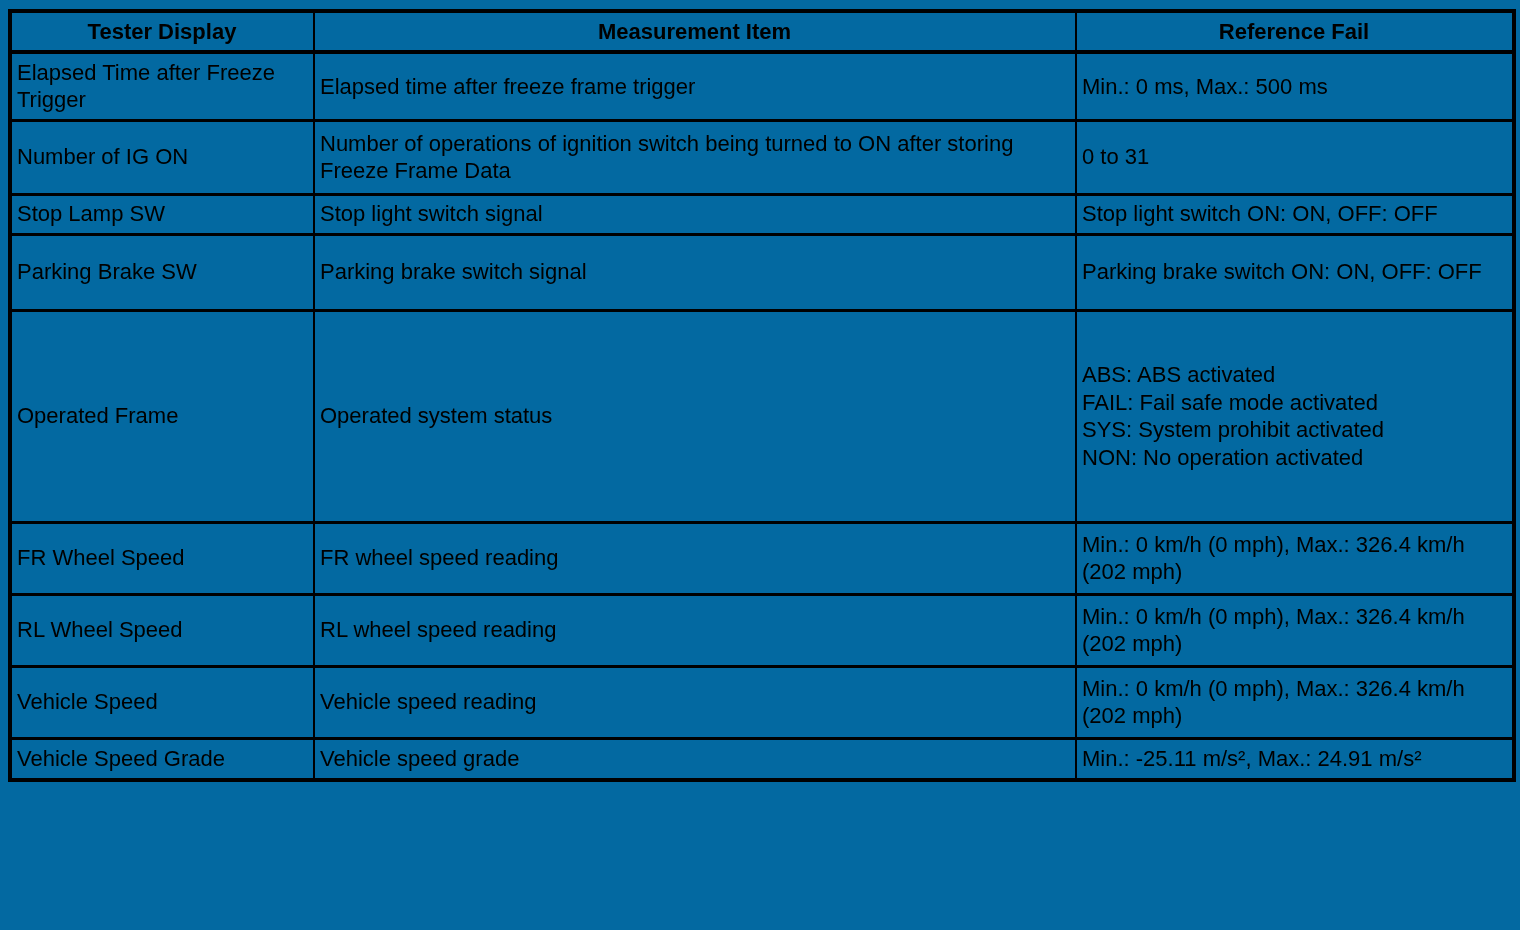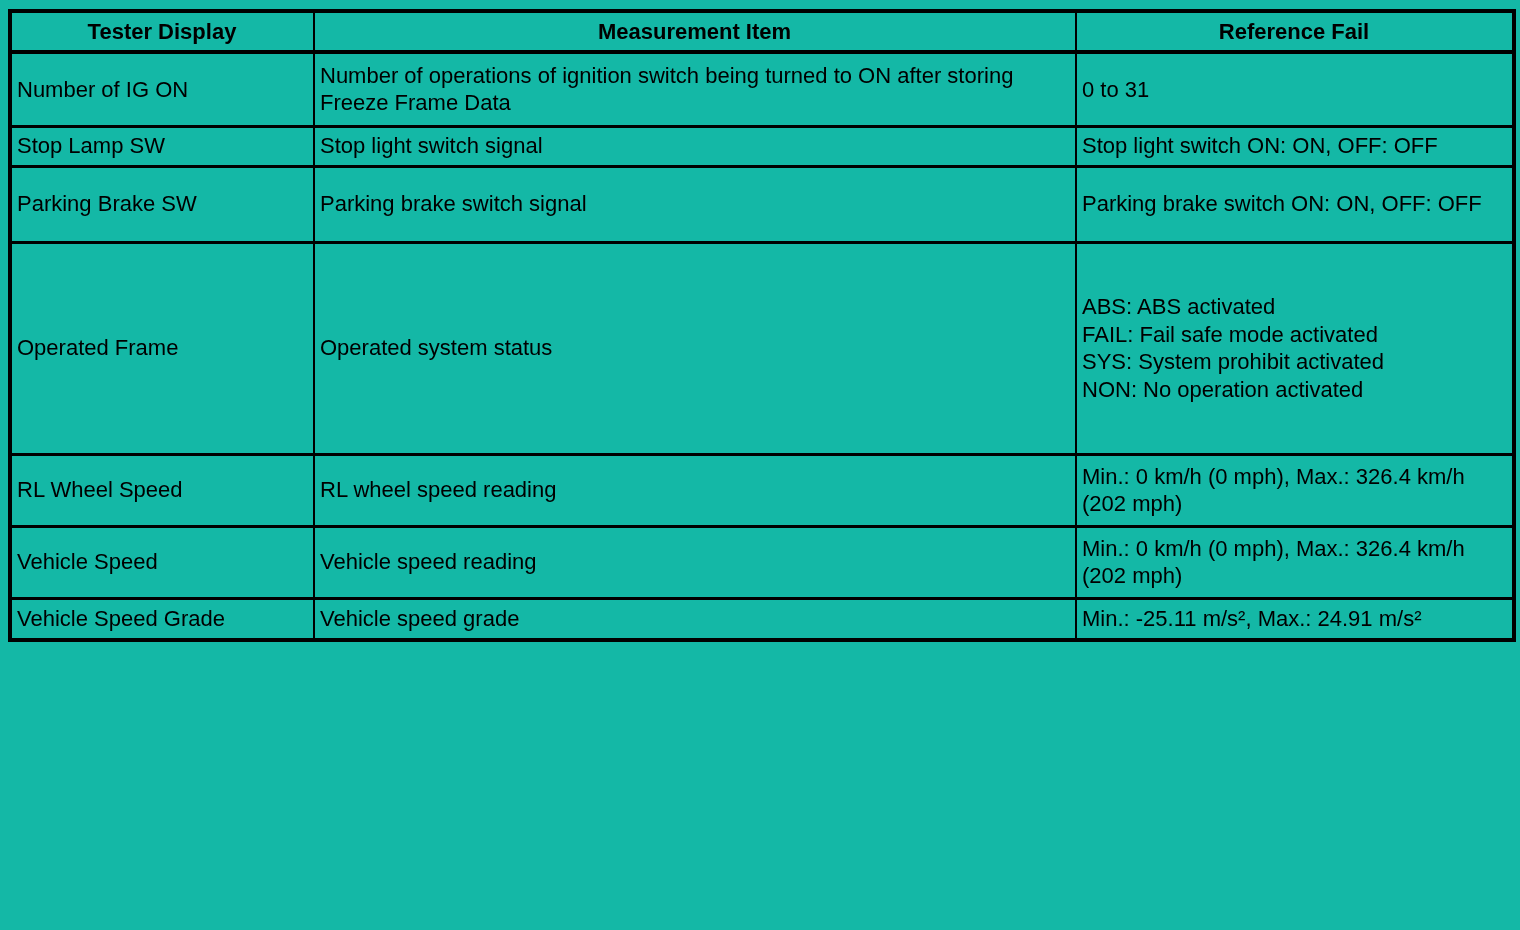--- a/index.html
+++ b/index.html
@@ -12,21 +12,21 @@
     color: #000000;
     width: 1520px;
     height: 930px;
     overflow: hidden;
   }
   .page {
     box-sizing: border-box;
     width: 1520px;
     height: 930px;
     padding: 9px 8px 8px 8px;
-    background: #14b8a6;
+    background: #0369a1;
   }
   table.spec-table {
     border-collapse: collapse;
     table-layout: fixed;
     width: 1504px;
     border: 4px solid #000000;
   }
   col.c1 { width: 304px; }
   col.c2 { width: 762px; }
   col.c3 { width: 438px; }
@@ -73,20 +73,27 @@
       <col class="c3">
     </colgroup>
     <thead>
       <tr class="rh-head">
         <th>Tester Display</th>
         <th>Measurement Item</th>
         <th>Reference Fail</th>
       </tr>
     </thead>
     <tbody>
+      <tr class="rh-68">
+        <td>Elapsed Time after Freeze Trigger</td>
+        <td>Elapsed time after freeze frame trigger</td>
+        <td>
+          <span class="ref-line">Min.: 0 ms, Max.: 500 ms</span>
+        </td>
+      </tr>
       <tr class="rh-74">
         <td>Number of IG ON</td>
         <td>Number of operations of ignition switch being turned to ON after storing Freeze Frame Data</td>
         <td>
           <span class="ref-line">0 to 31</span>
         </td>
       </tr>
       <tr class="rh-40">
         <td>Stop Lamp SW</td>
         <td>Stop light switch signal</td>
@@ -105,20 +112,27 @@
         <td>Operated Frame</td>
         <td>Operated system status</td>
         <td>
           <span class="ref-line">ABS: ABS activated</span>
           <span class="ref-line">FAIL: Fail safe mode activated</span>
           <span class="ref-line">SYS: System prohibit activated</span>
           <span class="ref-line">NON: No operation activated</span>
         </td>
       </tr>
       <tr class="rh-72">
+        <td>FR Wheel Speed</td>
+        <td>FR wheel speed reading</td>
+        <td>
+          <span class="ref-line">Min.: 0 km/h (0 mph), Max.: 326.4 km/h (202 mph)</span>
+        </td>
+      </tr>
+      <tr class="rh-72">
         <td>RL Wheel Speed</td>
         <td>RL wheel speed reading</td>
         <td>
           <span class="ref-line">Min.: 0 km/h (0 mph), Max.: 326.4 km/h (202 mph)</span>
         </td>
       </tr>
       <tr class="rh-72">
         <td>Vehicle Speed</td>
         <td>Vehicle speed reading</td>
         <td>

